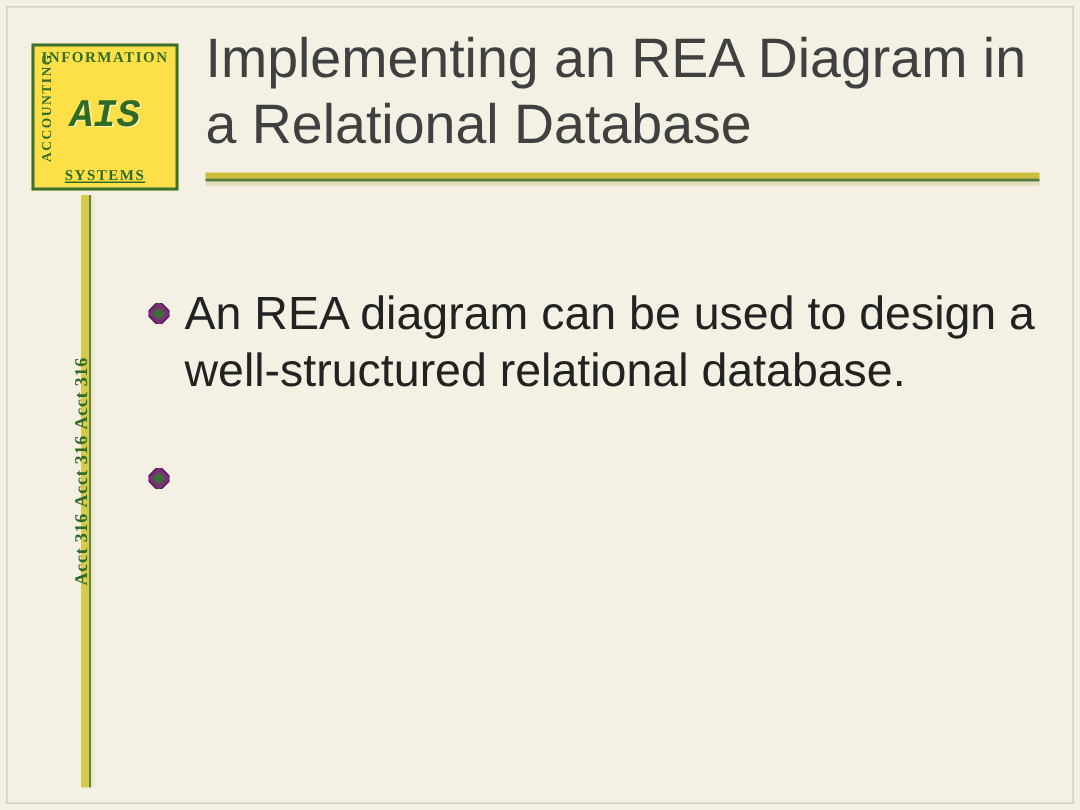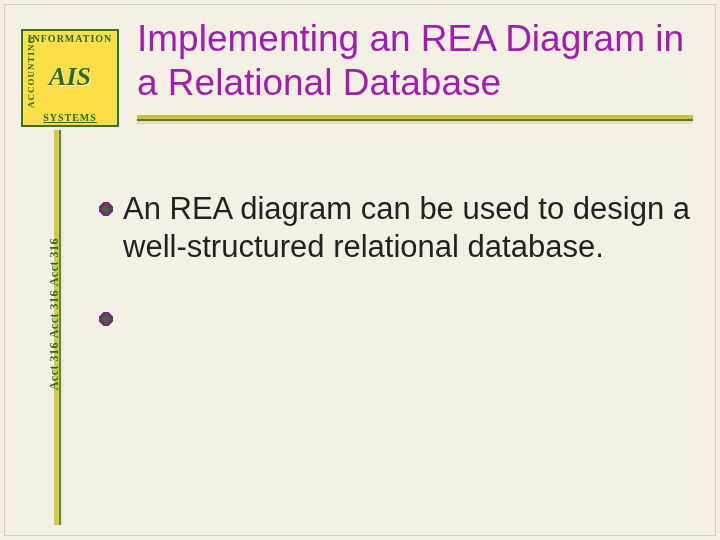--- a/index.html
+++ b/index.html
@@ -60,37 +60,37 @@
     font-size: 9px;
     font-weight: bold;
     letter-spacing: 1px;
   }
   .logo .arc-left { left: -22px; width: 60px; transform: translateY(-50%) rotate(-90deg); }
   .logo .arc-right { right: -22px; width: 60px; transform: translateY(-50%) rotate(90deg); }
   .logo .center {
     position: absolute;
     left: 50%; top: 50%;
     transform: translate(-50%, -54%);
-    font-family: Liberation Serif, serif;
+    font-family: Liberation Mono, monospace;
     font-weight: bold;
     font-size: 26px;
     font-style: italic;
     color: #2f6b28;
     text-shadow: 1px 1px 0 rgba(255,255,255,0.6);
   }
 
   .title {
     position: absolute;
     left: 116px;
     top: 0;
     right: 0;
     font-size: 37px;
     line-height: 1.18;
     font-weight: normal;
-    color: #a21caf;
+    color: #404040;
   }
 
   .title-underline {
     position: absolute;
     left: 116px;
     right: 8px;
     top: 98px;
     height: 12px;
   }
   .title-underline .bar {

